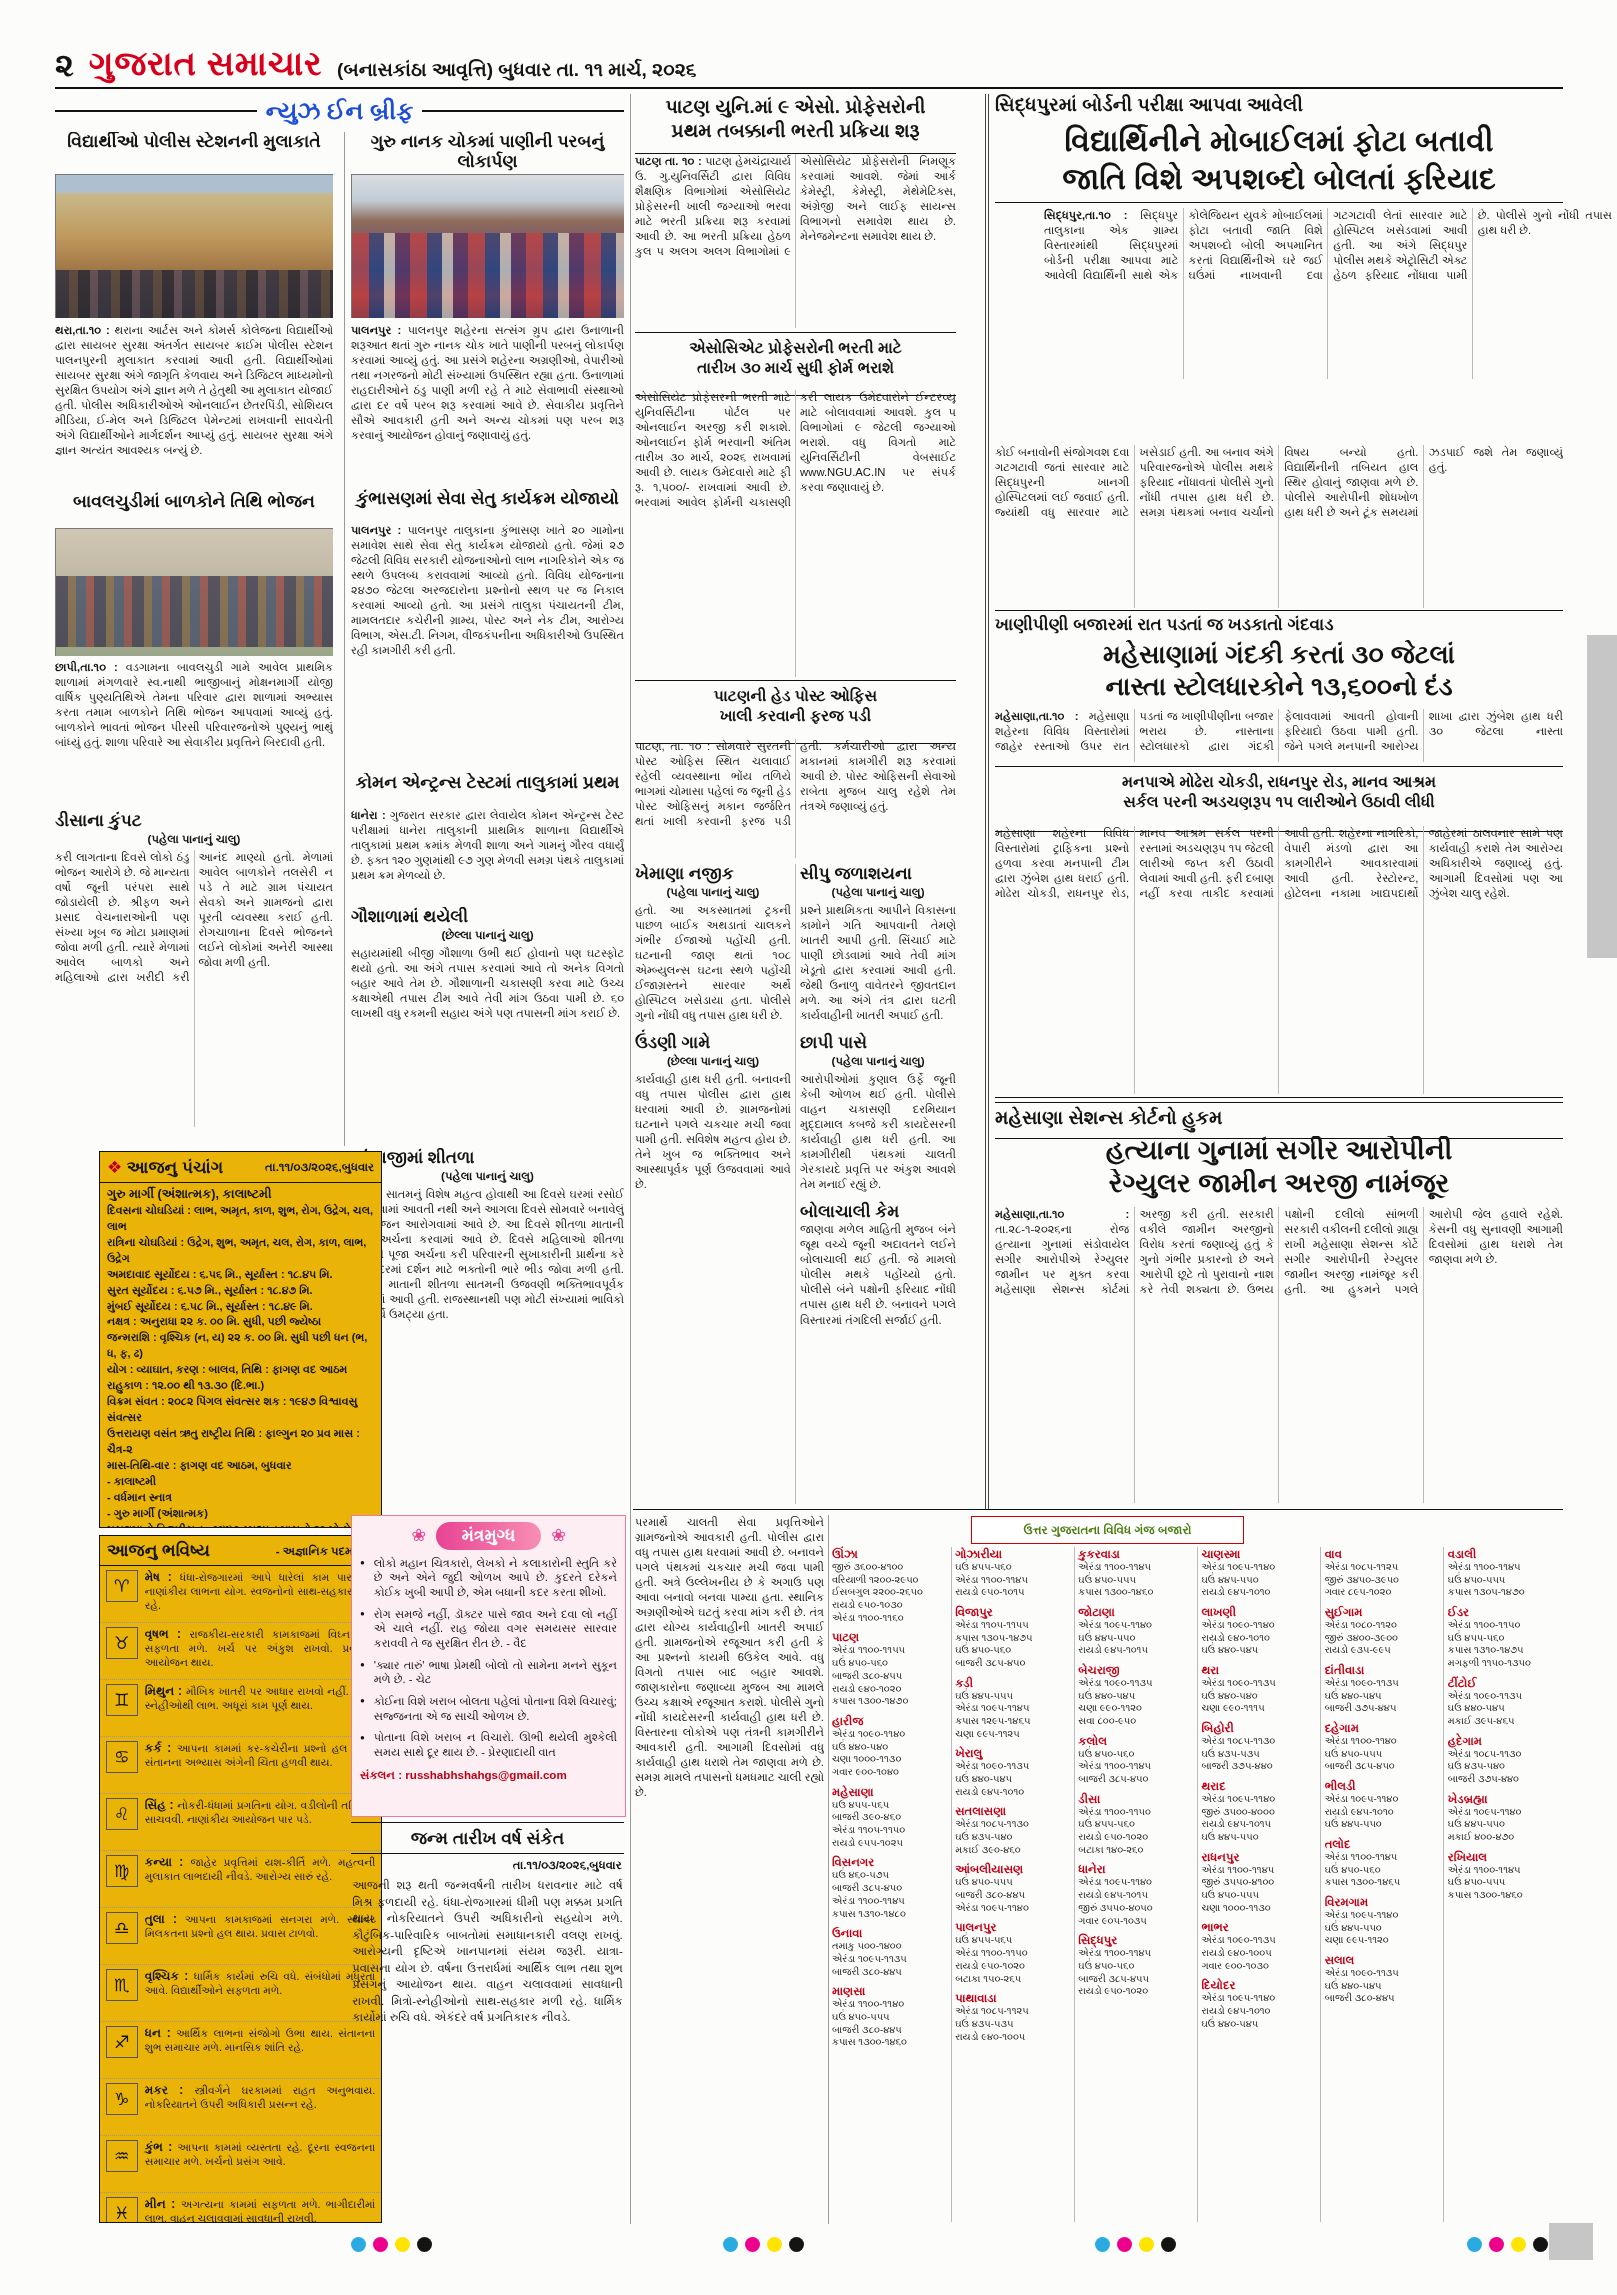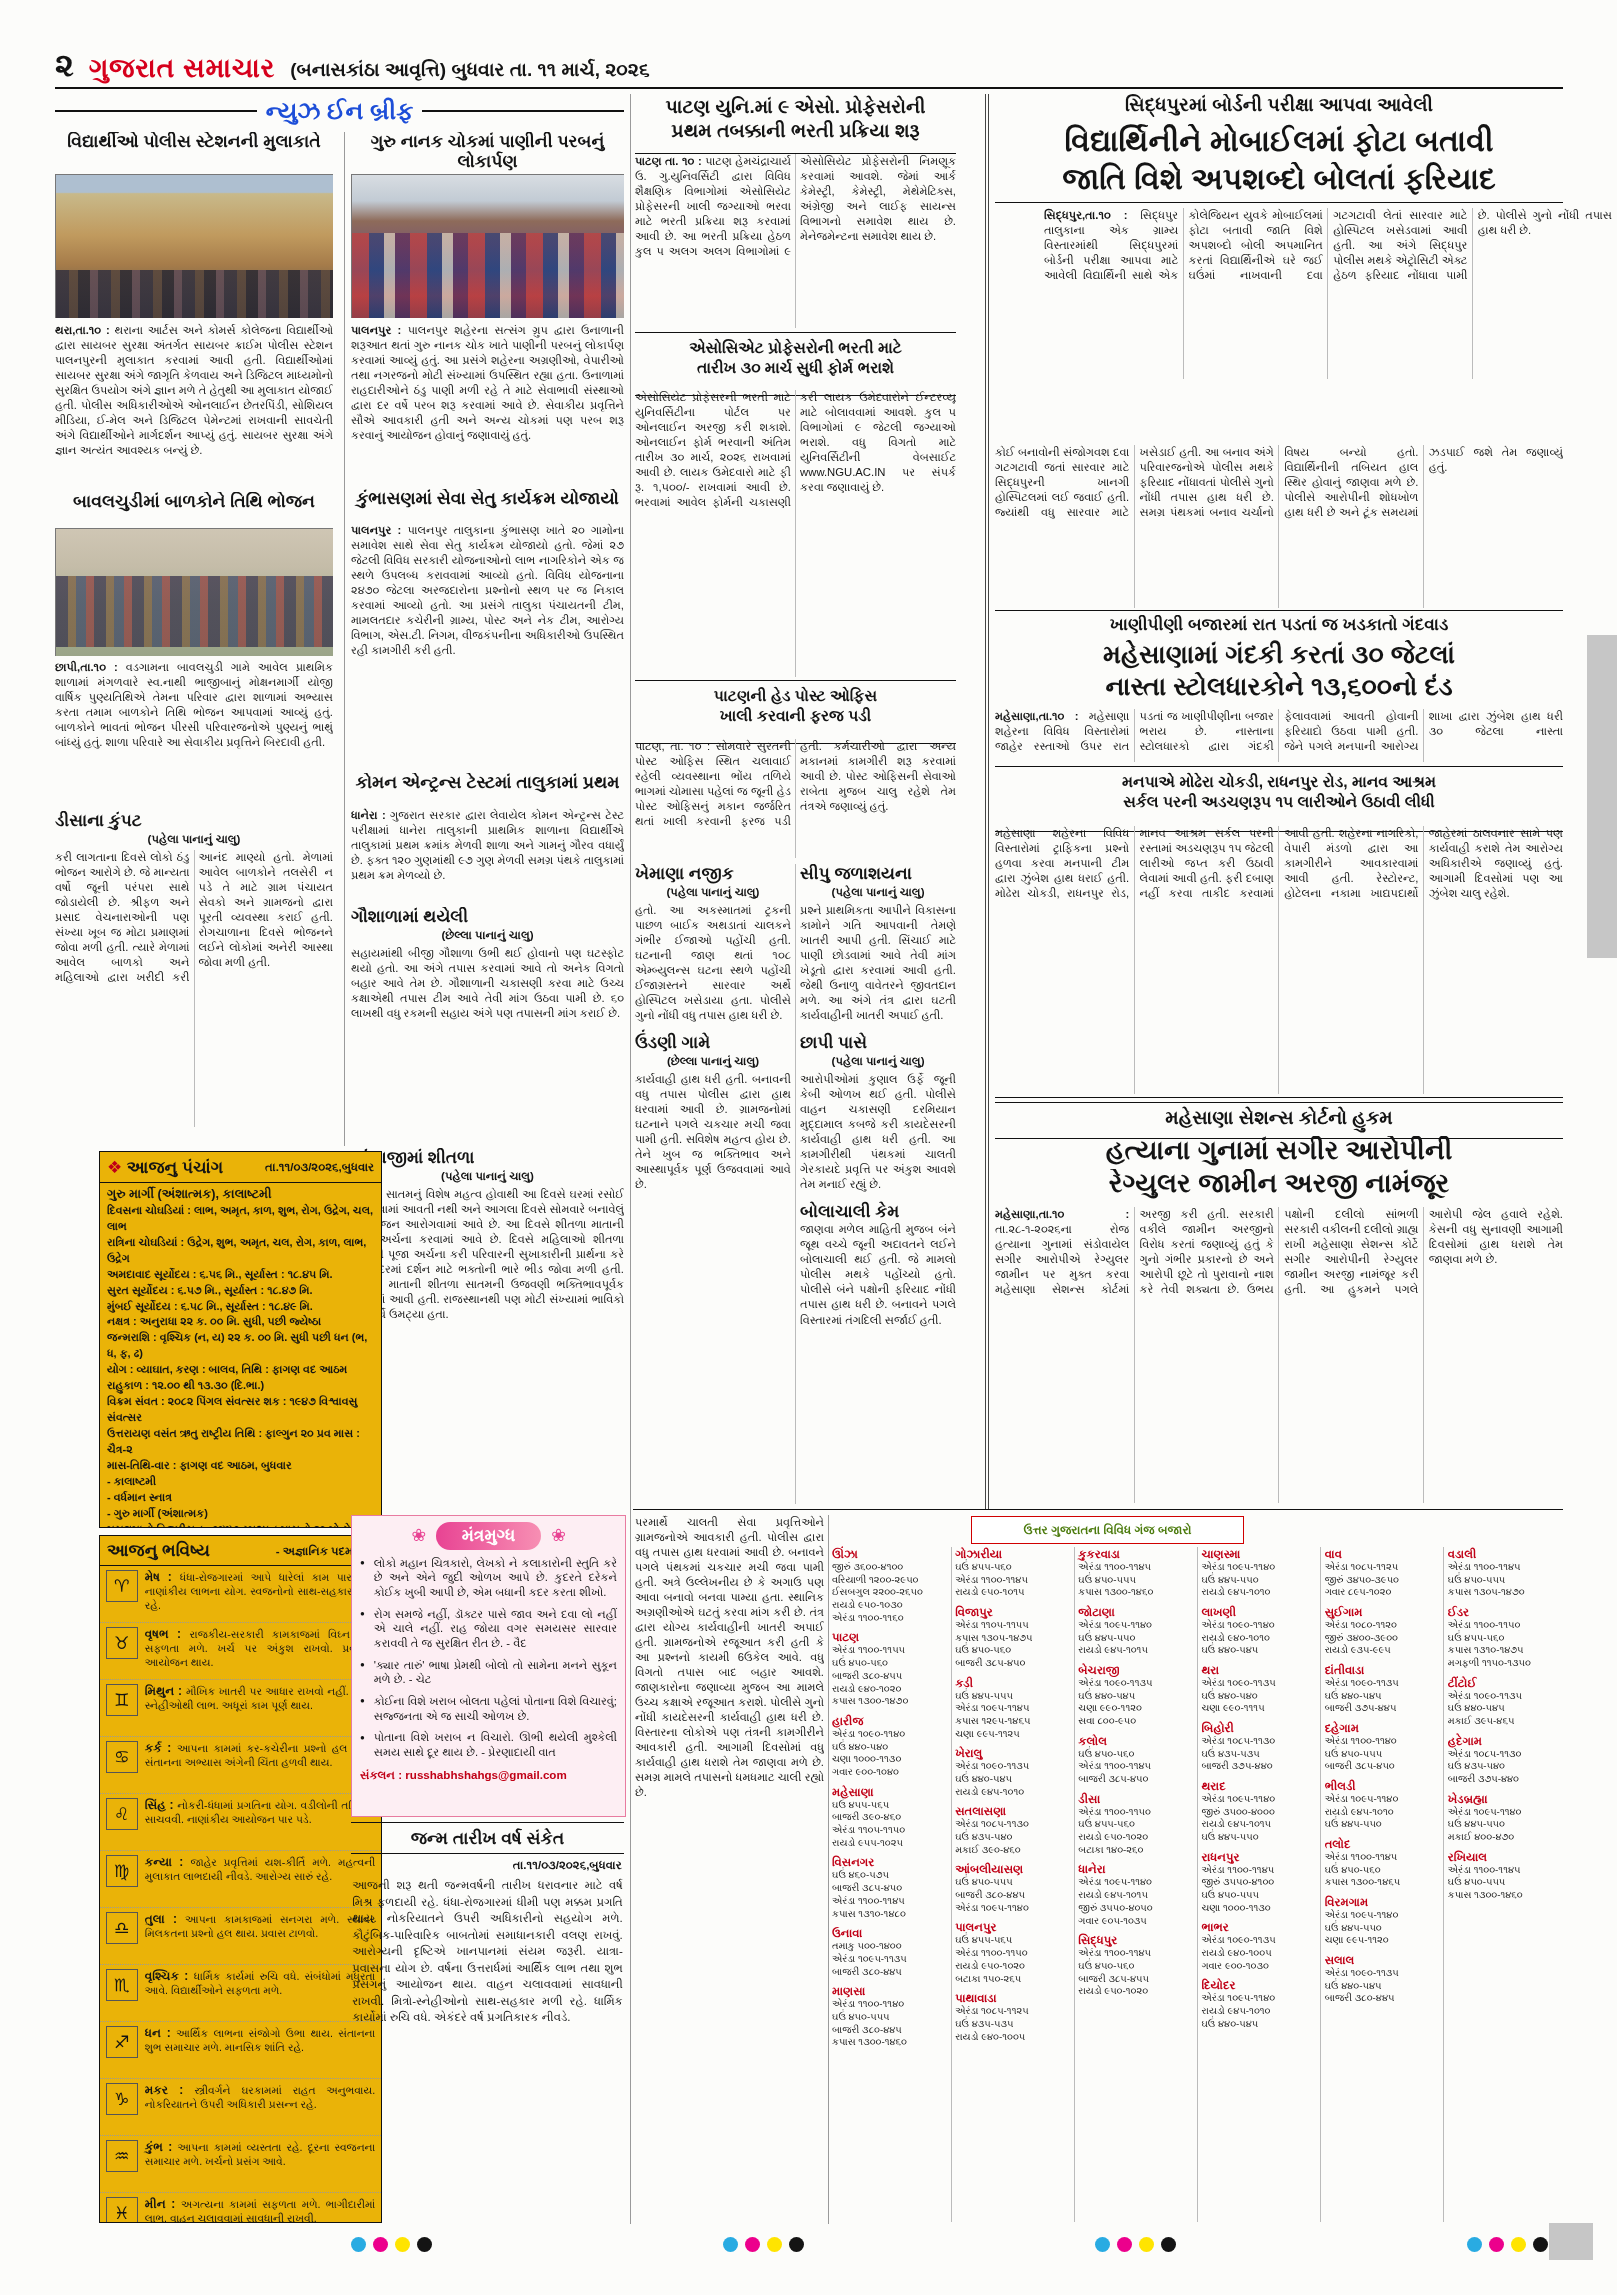--- a/index.html
+++ b/index.html
@@ -6,21 +6,21 @@
   #page{position:relative;width:1617px;height:2295px;background:#fcfcfa;
         font-family:"Liberation Sans","DejaVu Sans",sans-serif;color:#141414;overflow:hidden;}
   .blk{position:absolute;overflow:hidden;}
   .rule-h{position:absolute;background:#111;}
   .rule-v{position:absolute;background:#9a9a9a;width:0.6px;}
   .rule-v2{position:absolute;width:2.3px;border-left:0.6px solid #444;border-right:0.6px solid #444;}
 
   
   #hdr{display:flex;align-items:flex-end;gap:15px;}
   .pgnum{font-size:32px;font-weight:700;}
-  .masthead{font-size:27px;font-weight:700;color:#d6001c;letter-spacing:0.6px;}
+  .masthead{font-size:34px;font-weight:700;color:#d6001c;letter-spacing:0.6px;}
   .edition{font-size:19px;padding-bottom:3.5px;font-weight:600;}
 
   
   .nib-title{display:flex;align-items:center;gap:9.2px;}
   .nib-title .txt{color:#1d4ed8;font-size:24px;font-weight:700;white-space:nowrap;}
   .nib-line{flex:1;border-top:2.9px double #111;height:0;}
 
   .h-nib{font-size:17.3px;font-weight:700;text-align:center;line-height:1.15;}
   .bt{font-size:11.3px;line-height:1.33;text-align:justify;}
   .dl{font-weight:700;}
@@ -75,21 +75,21 @@
               font-size:17.3px;font-weight:700;padding:4.6px 0;}
   .janma-date{text-align:right;font-size:11.6px;font-weight:700;padding:3.5px 2.3px;}
   .janma-body{font-size:11.6px;line-height:1.42;text-align:justify;padding:2.3px 1.2px;}
 
   
   .h-pat{font-size:19px;font-weight:700;text-align:center;line-height:1.25;border-bottom:1.2px solid #111;padding-bottom:4.6px;}
   .h-sub{font-size:15.6px;font-weight:700;text-align:center;line-height:1.28;
          border-top:1.2px solid #111;border-bottom:1.2px solid #111;padding:4.6px 0;}
 
   
-  .kicker{font-size:19px;font-weight:700;text-align:center;}
+  .kicker{font-size:19px;font-weight:700;}
   .h-big{font-size:30px;font-weight:700;text-align:center;line-height:1.12;}
   .h-med{font-size:25.4px;font-weight:700;text-align:center;line-height:1.12;}
   .h-court{font-size:26.6px;font-weight:700;text-align:center;line-height:1.12;}
   .kicker-rule{border-top:1.2px solid #111;border-bottom:1.2px solid #111;padding:3.5px 0;}
 
   
   .market-title{position:absolute;left:139px;top:1.2px;width:271px;height:25.4px;border:1.7px solid #d00000;
                 color:#4d7c0f;font-size:12px;font-weight:700;display:flex;align-items:center;justify-content:center;background:#fff;}
   .mcols{column-count:6;column-gap:8px;column-rule:0.6px solid #bbb;}
   .mcity{break-inside:avoid-column;margin-bottom:5.8px;}

